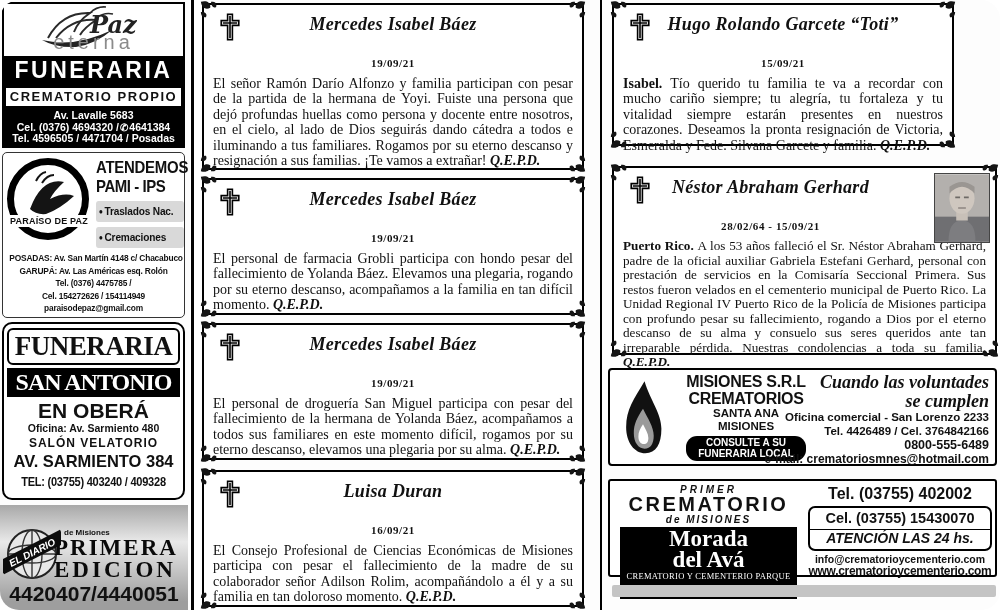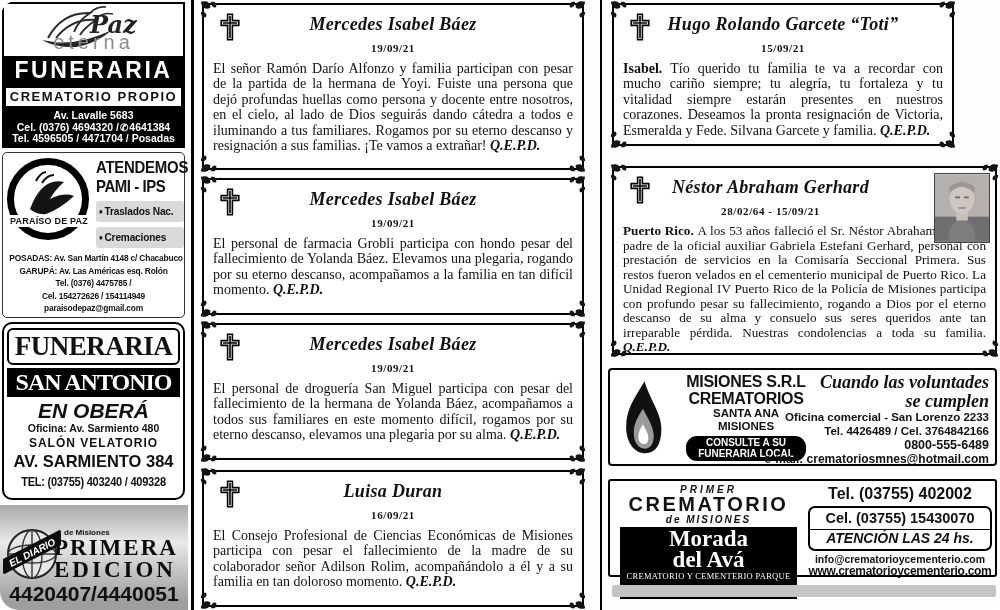--- a/index.html
+++ b/index.html
@@ -13,21 +13,21 @@
   .obit { position:absolute; background:#fff; border:2px solid #000; }
   .orn { position:absolute; width:17px; height:17px; display:block; }
   .orn svg{ width:100%; height:100%; display:block; }
   .orn.tl{ top:-4px; left:-4px; }
   .orn.tr{ top:-4px; right:-4px; transform:scaleX(-1); }
   .orn.bl{ bottom:-4px; left:-4px; transform:scaleY(-1); }
   .orn.br{ bottom:-4px; right:-4px; transform:scale(-1,-1); }
   .cross-wrap{ position:absolute; top:7px; left:14px; }
   .obit .title{ text-align:center; font-style:italic; font-weight:bold; font-size:18px;
                 padding-top:9px; letter-spacing:.3px; }
-  .obit .odate{ text-align:center; font-weight:bold; font-size:11px; margin-top:7px; letter-spacing:.6px; }
+  .obit .odate{ text-align:center; font-weight:bold; font-size:11px; margin-top:22px; letter-spacing:.6px; }
   .obit .obody{ margin:7px 9px 0; font-size:14px; line-height:1.1; text-align:justify; }
   .obit.compact .obody{ font-size:13.2px; line-height:1.1; }
   .lead{ font-weight:bold; }
   .qepd{ font-weight:bold; font-style:italic; }
   .with-photo .title, .with-photo .odate { padding-right:68px; }
   .photo{ position:absolute; top:5px; right:5px; width:56px; height:70px; border:1px solid #444; display:block; }
   .photo svg{ width:100%; height:100%; display:block; }
 
   
   #ad-paz{ position:absolute; left:2px; top:2px; width:183px; height:146px; border:2px solid #000; background:#fff; }
@@ -61,21 +61,21 @@
   .pp-dot{ font-size:8px; vertical-align:1px; padding-right:2px; }
   .pp-bottom{ text-align:center; font-weight:bold; transform:scaleX(.93); transform-origin:center top; }
   .pp-bottom div{ font-size:9px; line-height:12.5px; letter-spacing:-.2px; white-space:nowrap; }
 
   #ad-sanantonio{ position:absolute; left:2px; top:322px; width:183px; height:178px; border:2px solid #000;
                   border-radius:10px; background:#fff; padding:4px 3px; text-align:center; }
   .sa-funeraria{ border:2px solid #000; border-radius:6px; font-family:"Liberation Serif",serif;
                  font-weight:bold; font-size:27px; line-height:33px; letter-spacing:-.5px; }
   .sa-name{ background:#000; color:#fff; margin-top:3px; font-family:"Liberation Serif",serif;
             font-weight:bold; font-size:24px; line-height:29px; letter-spacing:-1px; }
-  .sa-obera{ font-weight:bold; font-size:21px; line-height:23px; margin-top:2px;font-style:italic; }
+  .sa-obera{ font-weight:bold; font-size:21px; line-height:23px; margin-top:2px; }
   .sa-of{ font-weight:bold; font-size:10.5px; line-height:12px; }
   .sa-salon{ font-weight:bold; font-size:12px; line-height:14px; letter-spacing:1px; margin-top:2px; }
   .sa-av{ font-weight:bold; font-size:17px; line-height:20px; margin-top:2px; white-space:nowrap; transform:scaleX(.97); }
   .sa-tel{ font-weight:bold; font-size:13px; line-height:17px; margin-top:1px; white-space:nowrap;
            letter-spacing:-.3px; transform:scaleX(.85); }
 
   #ad-primera{ position:absolute; left:0; top:505px; width:188px; height:105px;
                background:linear-gradient(180deg,#a8a8a8,#e9e9e9 35%,#9e9e9e 92%); }
   .pe-globe{ position:absolute; left:3px; top:20px; }
   .pe-demis{ position:absolute; left:64px; top:23px; font-weight:bold; font-size:8px; }

